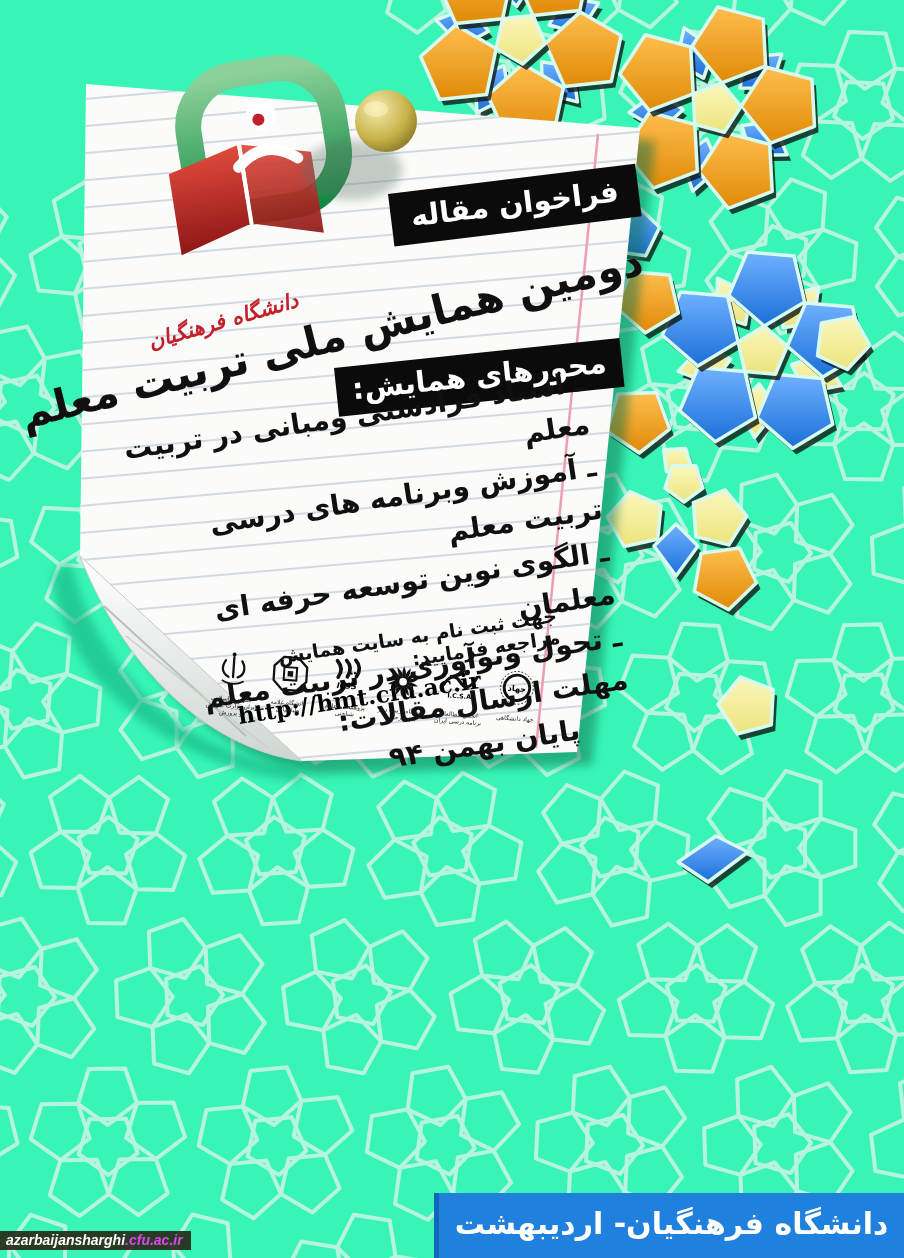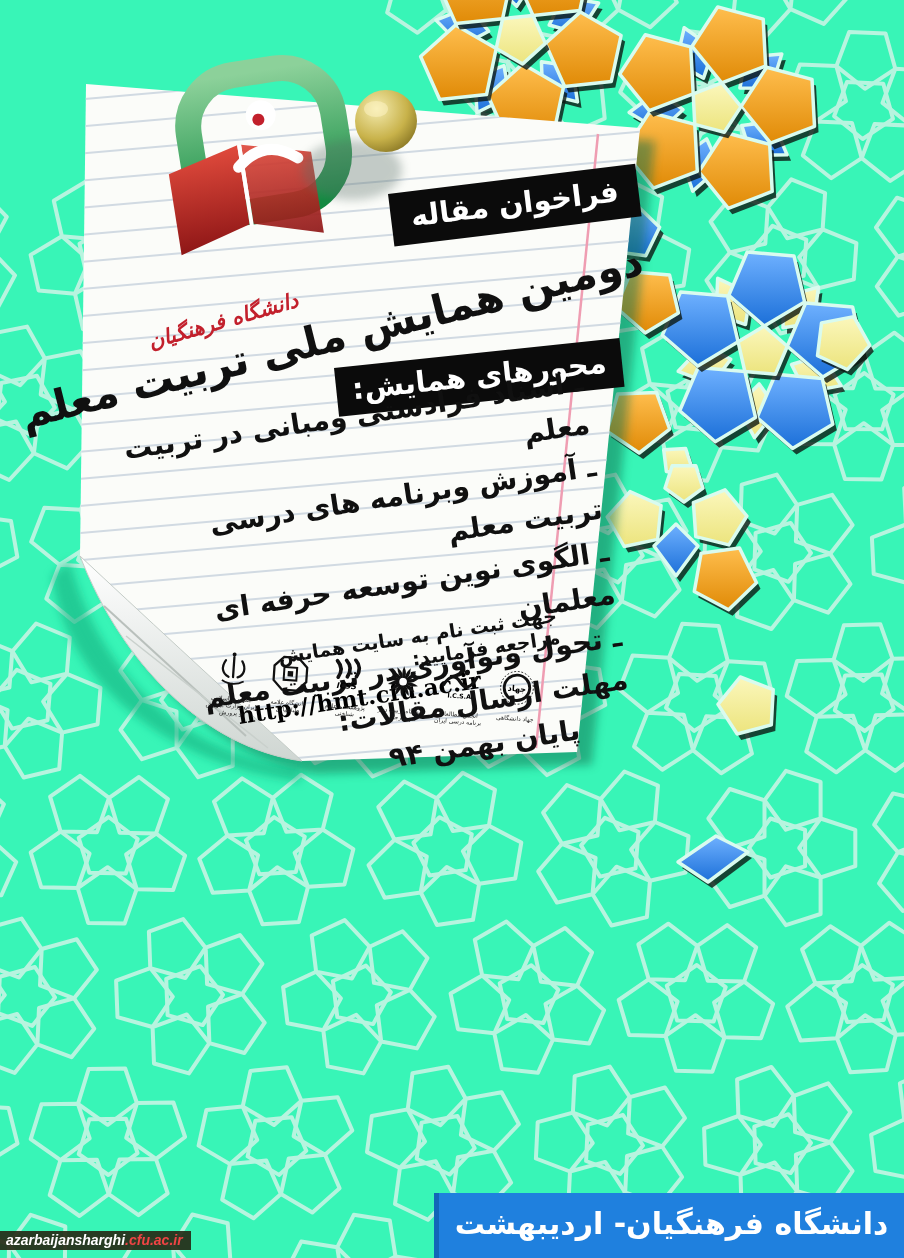--- a/index.html
+++ b/index.html
@@ -27,21 +27,21 @@
      margin-top:6px;color:#000;}
   .logos-row{left:208px;top:648px;width:338px;display:flex;justify-content:space-between;
      transform:rotate(4deg);transform-origin:left top;direction:ltr;z-index:5;position:absolute;}
   .logo-item{width:54px;text-align:center;color:#1a1a1a;}
   .logo-item .cap{display:block;font-size:6px;line-height:7px;direction:rtl;margin-top:1px;}
   .footer-band{left:434px;top:1193px;width:470px;height:65px;background:#1f80de;
      border-left:5px solid #1266b8;box-sizing:border-box;color:#fff;font-weight:bold;
      font-size:30px;text-align:center;line-height:62px;}
   .wm{left:0;top:1231px;background:rgba(38,42,22,0.92);padding:1px 8px 2px 6px;
      font:bold italic 14px "Liberation Sans",sans-serif;direction:ltr;color:#fff;}
-  .wm .suffix{color:#ef4444;}
+  .wm .suffix{color:#d946ef;}
 </style>
 </head>
 <body>
 
 <div class="canvas">
 
   <svg id="art" width="904" height="1258" viewBox="0 0 904 1258">
       <defs>
         <linearGradient id="gOr" x1="0" y1="0" x2="0" y2="1">
           <stop offset="0%" stop-color="#FFBE4E"></stop>

